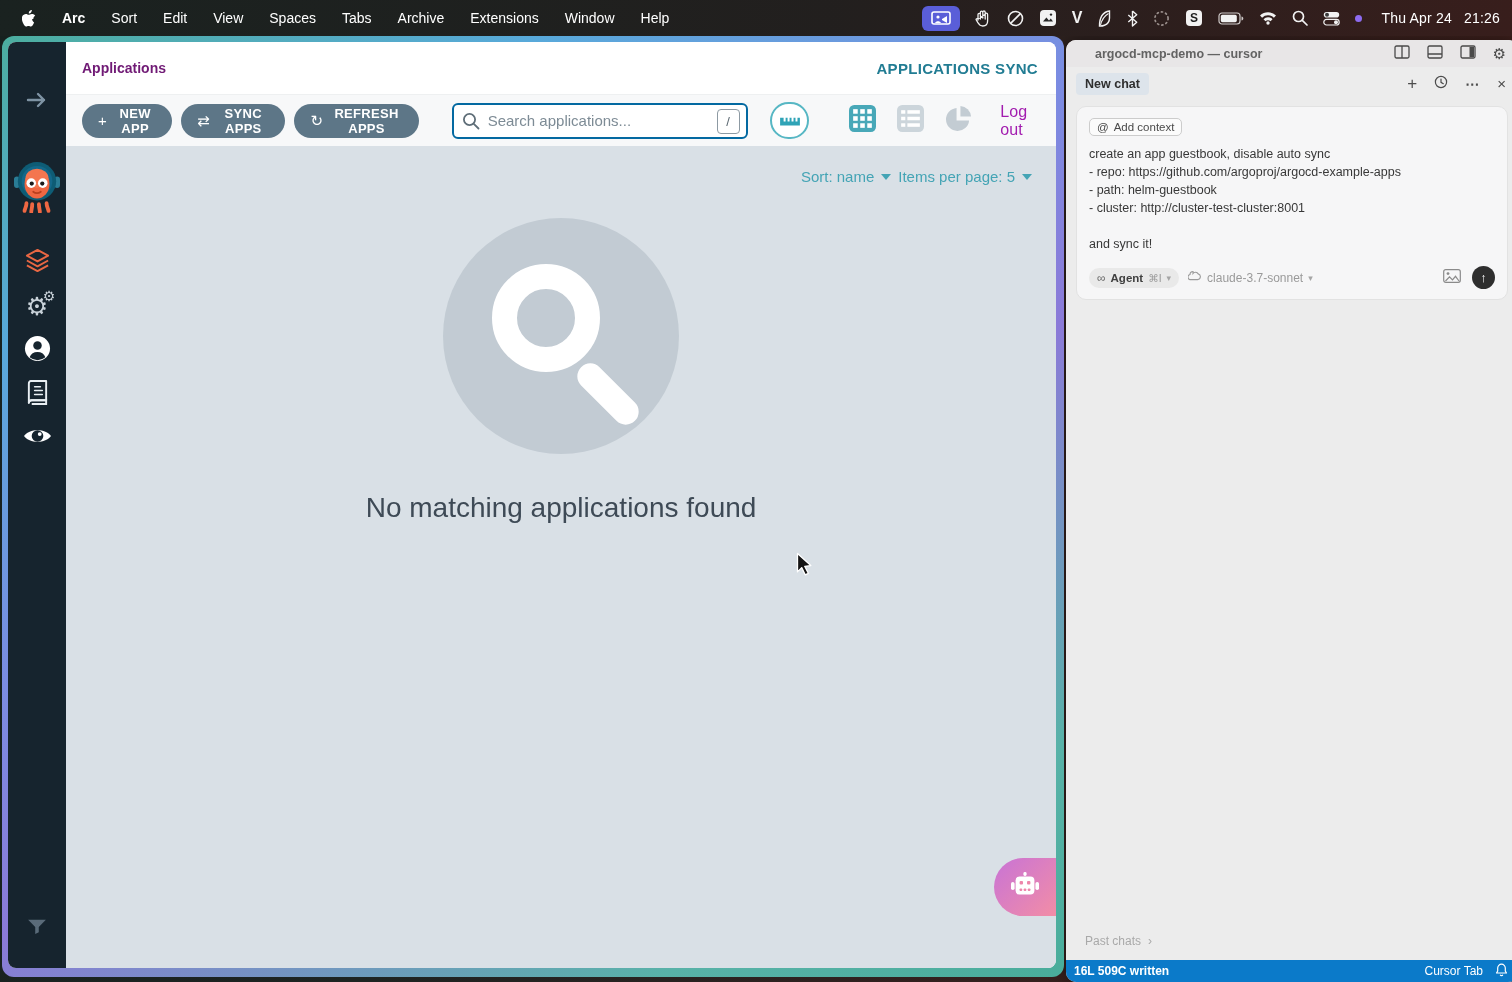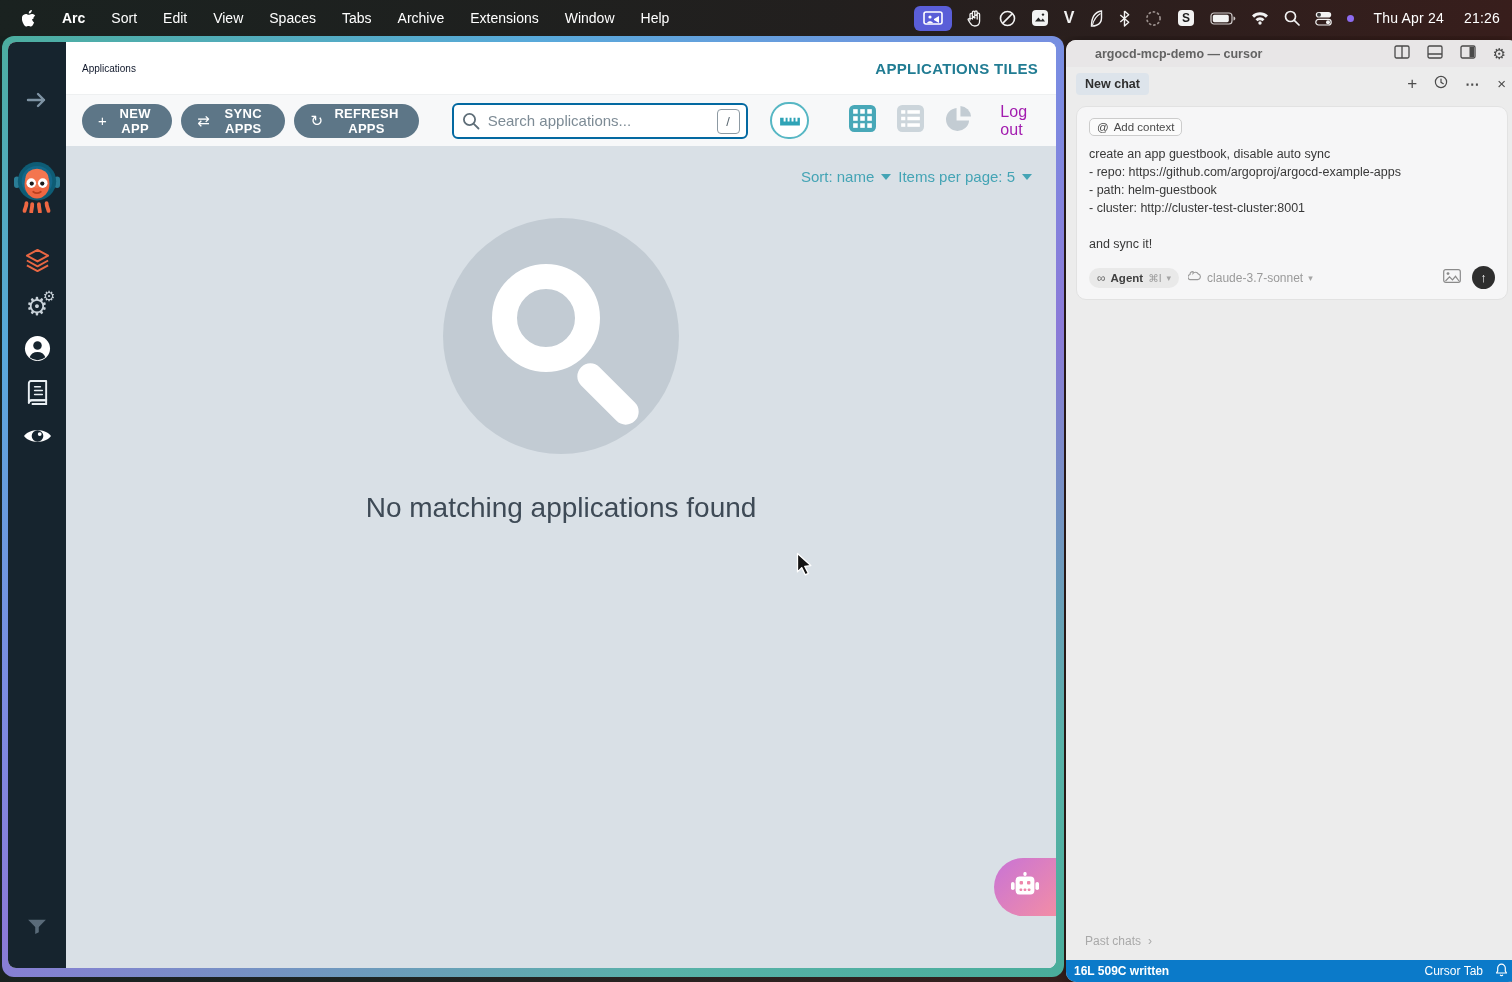--- a/index.html
+++ b/index.html
@@ -14,21 +14,21 @@
     position:absolute; top:0; left:0; right:0; height:36px; z-index:40;
     background:linear-gradient(90deg,rgba(26,34,32,.97),rgba(34,31,30,.97) 55%,rgba(56,30,28,.97));
     display:flex; align-items:center; color:#fff; font-size:14px; padding:0 12px;
   }
   .menubar .left { display:flex; align-items:center; gap:26px; padding-left:10px; }
   .menubar .appname { font-weight:700; }
   .menubar .menu-item { cursor:default; }
   .menubar .right { margin-left:auto; display:flex; align-items:center; gap:15px; }
   .status-ic { display:flex; align-items:center; justify-content:center; height:22px; }
   .rec-btn { width:38px; height:25px; background:#5a5ed8; border-radius:6px; display:flex; align-items:center; justify-content:center; }
-  .clock { font-size:14px; letter-spacing:.2px; display:flex; gap:20px; padding-left:4px; }
+  .clock { font-size:14px; letter-spacing:.2px; display:flex; gap:12px; padding-left:4px; }
   .cc-dot { width:7px; height:7px; border-radius:50%; background:#8d6bf0; }
 
   
   .arc-frame {
     position:absolute; left:2px; top:36px; width:1062px; height:941px; z-index:10;
     border-radius:12px;
     background:linear-gradient(150deg,#4cae9f 0%,#58a9da 20%,#7b8ce2 42%,#8b7ad8 58%,#58b2a8 85%,#49ad9b 100%);
     padding:6px 8px 9px 6px;
   }
   .arc-inner { width:100%; height:100%; border-radius:8px; overflow:hidden; display:flex; background:#fff; }
@@ -41,21 +41,21 @@
   .sb-stack { display:flex; flex-direction:column; align-items:center; gap:0; }
   .gear-glyph { font-size:25px; color:#c9d2d9; line-height:1; position:relative; }
   .gear-glyph .small-gear { position:absolute; font-size:14px; top:-5px; right:-7px; }
   .sb-filter { margin-top:auto; }
 
   .argo-main { flex:1; display:flex; flex-direction:column; min-width:0; }
   .argo-breadcrumb {
     height:52px; background:#fff; display:flex; align-items:center; justify-content:space-between;
     padding:0 18px 0 16px; flex:none;
   }
-  .crumb { font-size:10px; color:#0f172a; font-weight:400; }
+  .crumb { font-size:14px; color:#701a75; font-weight:700; }
   .view-title { font-size:15px; font-weight:700; color:#217c93; letter-spacing:.3px; }
   .argo-toolbar {
     height:52px; background:#f7f8f9; border-top:1px solid #eef0f1; display:flex; align-items:center;
     padding:0 16px; flex:none;
   }
   .pill-btn {
     height:34px; border:none; border-radius:17px; background:#5d7687; color:#fff;
     font-family:"Liberation Sans",sans-serif; font-size:13px; font-weight:700; letter-spacing:.3px;
     padding:0 16px; margin-right:9px; display:flex; align-items:center; gap:7px; cursor:pointer;
   }
@@ -438,21 +438,21 @@
           <svg width="22" height="16" viewBox="0 0 24 18">
               <path d="M2 2h20l-8 8v6l-4 2v-8Z" fill="#5a6b79"></path>
             </svg>
         </span>
       </div>
     </div>
 
     <div class="argo-main">
       <div class="argo-breadcrumb">
         <span class="crumb">Applications</span>
-        <span class="view-title">APPLICATIONS TILES</span>
+        <span class="view-title">APPLICATIONS SYNC</span>
       </div>
 
       <div class="argo-toolbar">
         <button class="pill-btn">
           <span class="bicon">+</span>
           <span>NEW APP</span>
         </button>
         <button class="pill-btn">
           <span class="bicon">⇄</span>
           <span>SYNC APPS</span>

